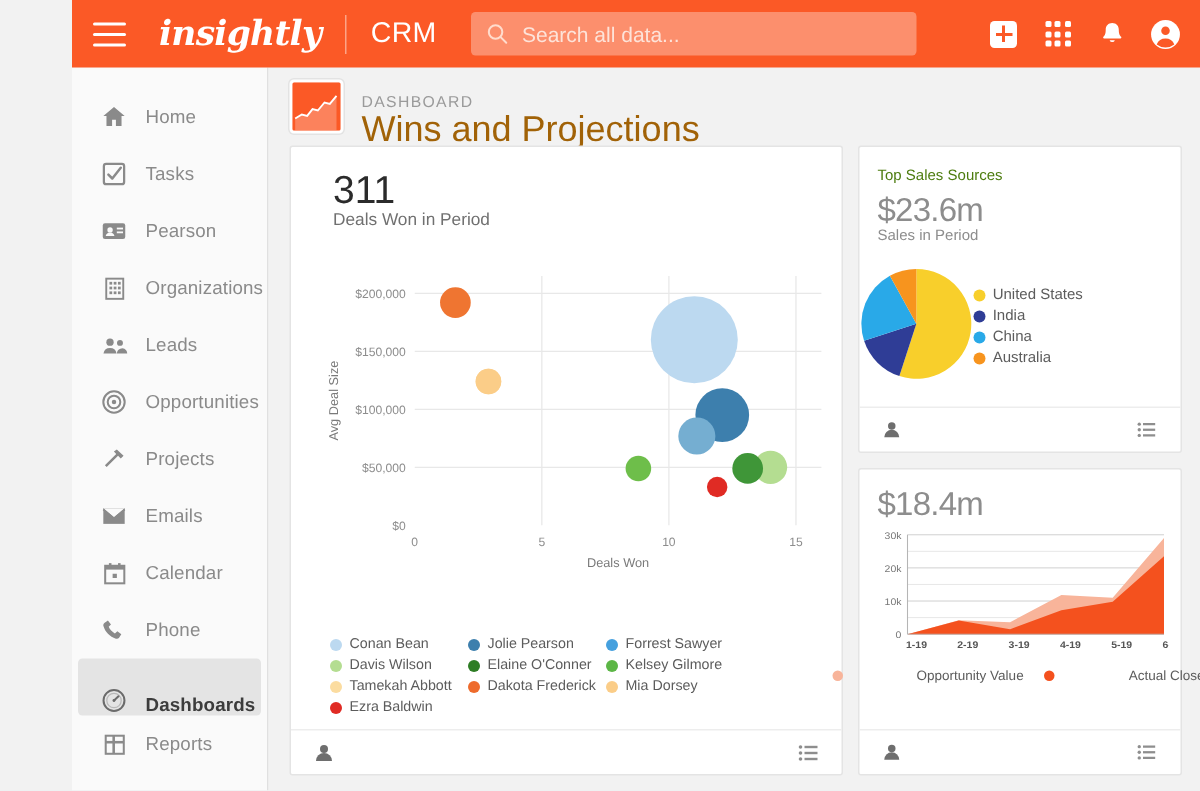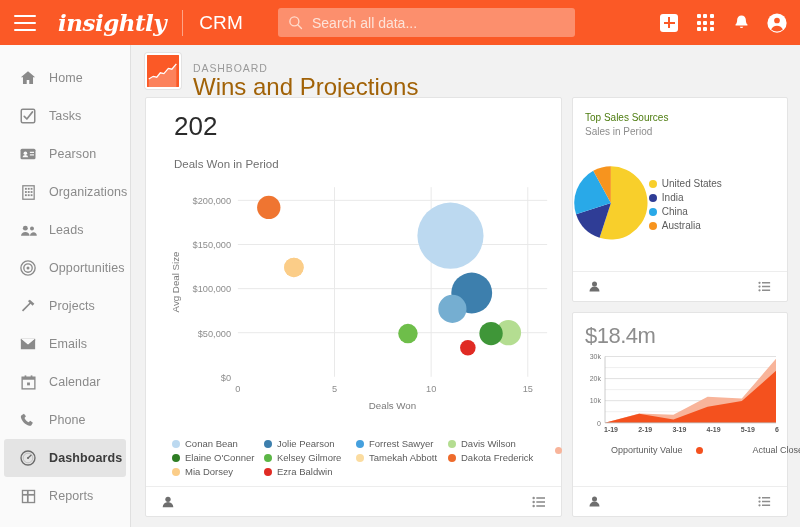--- a/index.html
+++ b/index.html
@@ -2,21 +2,21 @@
 <html><head>
 <meta charset="utf-8">
 <style>
   * { box-sizing: border-box; margin: 0; padding: 0; }
   html, body {
     width: 800px; height: 527px;
     font-family: "Liberation Sans", sans-serif;
     background: #eceff1;
     overflow: hidden;
   }
-  #app { width: 800px; height: 527px; position: relative; display: flex; flex-direction: column; background:#f2f2f2; }
+  #app { width: 800px; height: 527px; position: relative; display: flex; flex-direction: column; background:#f2f2f2;padding-left:48px; }
 
   
   .topbar {
     height: 45px; flex: 0 0 45px;
     background: #fb5926;
     display: flex; align-items: center;
     position: relative;
     padding: 0 14px;
   }
   .hamburger { width: 22px; height: 16px; display:flex; flex-direction:column; justify-content:space-between; cursor:pointer; margin-right: 22px;}
@@ -24,21 +24,21 @@
   .brand {
     font-family: "DejaVu Serif", serif;
     font-style: italic; font-weight: bold;
     color:#fff; font-size: 23px; letter-spacing:-0.5px;
     margin-right: 16px;
     cursor:pointer;
   }
   .brand-divider { width:1px; height:26px; background: rgba(255,255,255,0.45); margin-right:16px; }
   .module-name { color:#fff; font-size:19px; letter-spacing:0.2px; }
   .searchwrap {
-    position:absolute; left:278px; top:8px; width:297px; height:29px;
+    position:absolute; left:266px; top:8px; width:297px; height:29px;
     background: rgba(255,255,255,0.33);
     border-radius:3px; display:flex; align-items:center; padding:0 10px;
     cursor:text;
   }
   .search-ico { width:15px; height:15px; margin-right:9px; flex:0 0 15px; }
   .search-input {
     background:transparent; border:0; outline:none; color:#fff;
     font-family:"Liberation Sans",sans-serif; font-size:14px; width:100%;
   }
   .search-input::placeholder { color: #fde3d9; opacity:1; }
@@ -62,21 +62,21 @@
     padding-top: 14px;
     overflow:hidden;
   }
   .nav-item {
     height: 38px; display:flex; align-items:center;
     padding-left: 14px; cursor:pointer; margin: 0 4px 0 4px;
     border-radius: 3px;
   }
   .nav-item .nico { width:20px; height:20px; flex:0 0 20px; margin-right:11px; display:flex; align-items:center; justify-content:center; }
   .nav-item .nlabel { font-size:12.5px; color:#8a8a8a; letter-spacing:0.1px; white-space:nowrap; }
-  .nav-item.active { background:#e4e4e4; }
+  .nav-item.active { background:#e4e4e4;align-items:flex-end; }
   .nav-item.active .nlabel { color:#3c3c3c; font-weight:bold; }
 
   
   .main { flex:1; min-width:0; display:flex; flex-direction:column; background:#f2f2f2; }
   .page-head { height:52px; flex:0 0 52px; display:flex; align-items:center; padding: 0 0 0 14px; }
   .dash-thumb {
     width:36px; height:36px; border-radius:3px; background:#fb5926;
     margin-right:12px; flex:0 0 36px; overflow:hidden; position:relative;
     border: 2px solid #fff; box-shadow: 0 0 0 1px #e3e3e3;
   }
@@ -92,21 +92,21 @@
   .card-foot {
     height:30px; flex:0 0 30px; border-top:1px solid #ededed;
     display:flex; align-items:center; justify-content:space-between;
     padding: 0 14px;
   }
   .foot-ico { width:16px; height:16px; cursor:pointer; }
 
   
   .bubble-body { flex:1; padding: 14px 10px 4px 16px; min-height:0; position:relative; }
   .bignum { font-size:26px; color:#2b2b2b; line-height:28px; font-weight:normal; }
-  .bigsub { font-size:11.5px; color:#707070; margin-top:18px; }
+  .bigsub { font-size:11.5px; color:#707070; margin-top:1px; }
   .bubble-legend { padding: 2px 0 6px 26px; display:flex; flex-wrap:wrap; }
   .lg-item { width:92px; display:flex; align-items:center; margin-bottom:3px; }
   .lg-dot { width:8px; height:8px; border-radius:50%; margin-right:5px; flex:0 0 8px; }
   .lg-text { font-size:9.5px; color:#5c5c5c; white-space:nowrap; }
 
   
   .rc-head { padding: 10px 12px 0 12px; }
   .rc-title { font-size:10px; color:#4d7c0f; line-height:19px; }
   .rc-value { font-size:22px; color:#8d8d8d; line-height:26px; font-weight:normal; letter-spacing:-0.5px; }
   .rc-sub { font-size:10px; color:#8d8d8d; margin-top:-1px; }
@@ -334,21 +334,21 @@
           <div class="dash-eyebrow">DASHBOARD</div>
           <div class="dash-title">Wins and Projections</div>
         </div>
       </div>
 
       <div class="cards">
 
         <div class="card col-left">
           <div class="bubble-body">
             <div style="padding-left:12px;">
-              <div class="bignum">202</div>
+              <div class="bignum">311</div>
               <div class="bigsub">Deals Won in Period</div>
             </div>
             <svg id="bubbleSvg" width="100%" height="250" viewBox="0 0 400 250" style="display:block;margin-top:4px;">
                 <text x="71" y="209" text-anchor="end" font-size="9.5" fill="#8d8d8d" font-family="Liberation Sans, sans-serif">$0</text>
                 <line x1="78" y1="159.65116279069767" x2="396" y2="159.65116279069767" stroke="#e8e8e8" stroke-width="1"></line>
                 <text x="71" y="163.65116279069767" text-anchor="end" font-size="9.5" fill="#8d8d8d" font-family="Liberation Sans, sans-serif">$50,000</text>
                 <line x1="78" y1="114.30232558139535" x2="396" y2="114.30232558139535" stroke="#e8e8e8" stroke-width="1"></line>
                 <text x="71" y="118.30232558139535" text-anchor="end" font-size="9.5" fill="#8d8d8d" font-family="Liberation Sans, sans-serif">$100,000</text>
                 <line x1="78" y1="68.95348837209303" x2="396" y2="68.95348837209303" stroke="#e8e8e8" stroke-width="1"></line>
                 <text x="71" y="72.95348837209303" text-anchor="end" font-size="9.5" fill="#8d8d8d" font-family="Liberation Sans, sans-serif">$150,000</text>
@@ -435,20 +435,21 @@
                 </svg>
             </span>
           </div>
         </div>
 
         <div class="col-right">
 
           <div class="card" style="flex:0 0 205px;">
             <div class="rc-head">
               <div class="rc-title">Top Sales Sources</div>
+              <div class="rc-value">$23.6m</div>
               <div class="rc-sub">Sales in Period</div>
             </div>
             <div class="pie-area">
               <svg id="pieSvg" width="102" height="78" viewBox="0 0 120 120" preserveAspectRatio="xMidYMin meet">
                   <path d="M60,60 L60,2 A58,58 0 1,1 42.07701432625303,115.1612779451189 Z" fill="#f8cf2b"></path>
                   <path d="M60,60 L42.07701432625303,115.1612779451189 A58,58 0 0,1 4.838722054881089,77.92298567374694 Z" fill="#2f3d96"></path>
                   <path d="M60,60 L4.838722054881089,77.92298567374694 A58,58 0 0,1 32.05828690210056,9.174212557455888 Z" fill="#29a9e8"></path>
                   <path d="M60,60 L32.05828690210056,9.174212557455888 A58,58 0 0,1 60.00000000000004,2 Z" fill="#f7941e"></path>
                 </svg>
               <div class="pie-legend" id="pieLegend">

